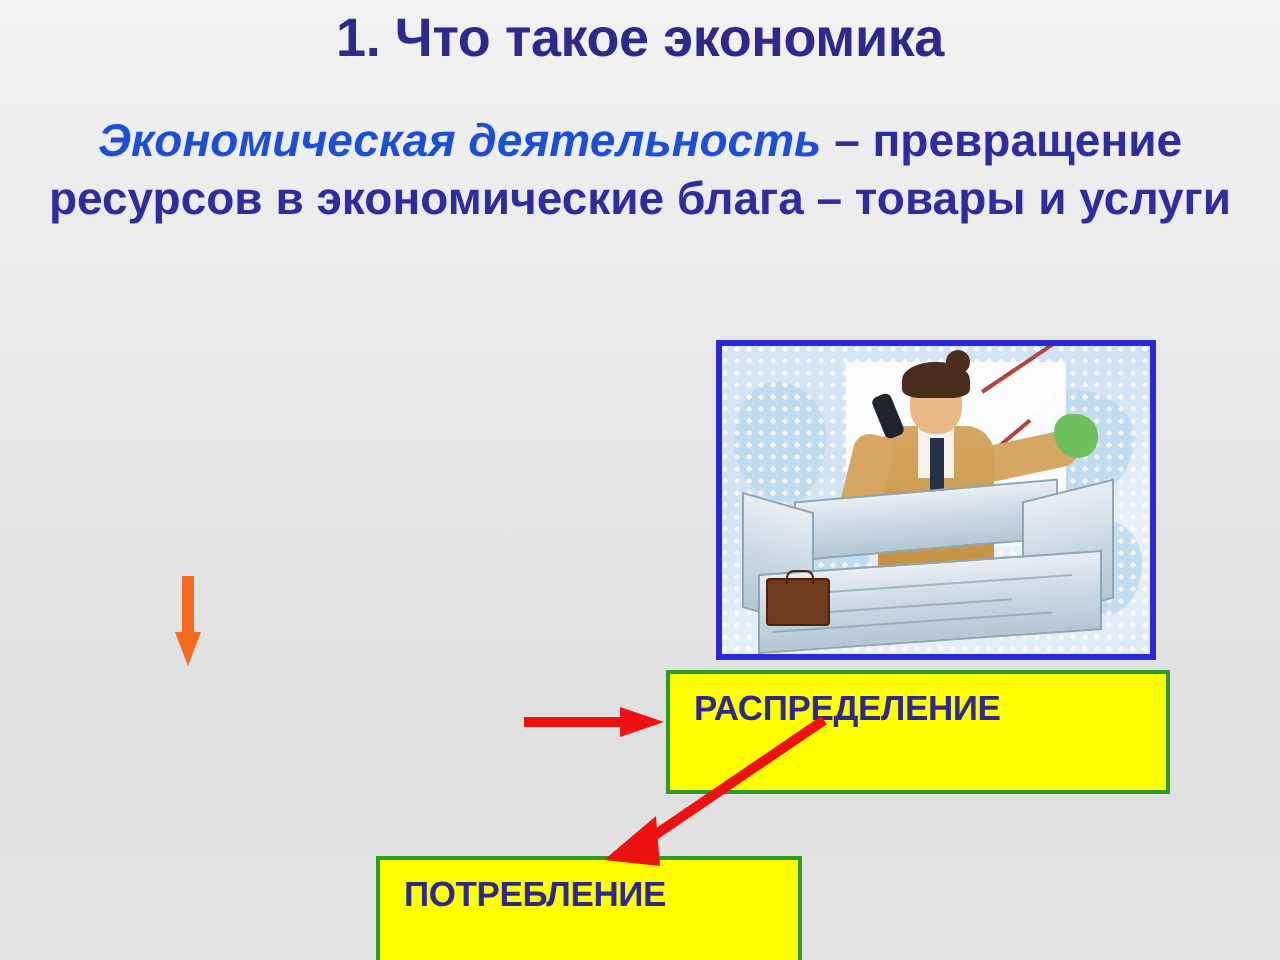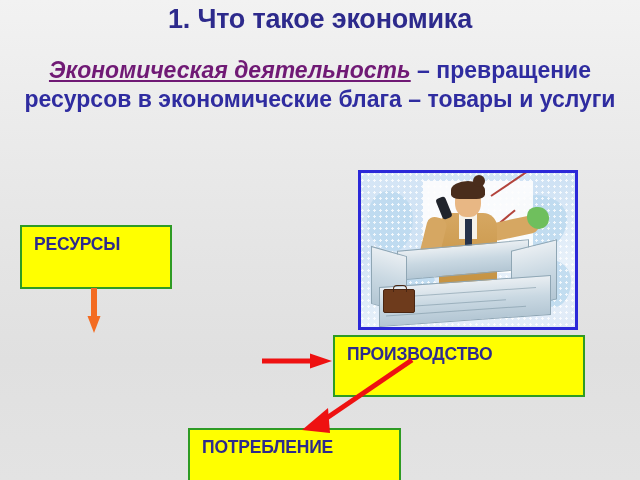--- a/index.html
+++ b/index.html
@@ -41,23 +41,22 @@
     left: 18px;
     top: 56px;
     width: 604px;
     text-align: center;
     font-size: 23px;
     font-weight: bold;
     color: #2f2ca0;
     line-height: 29px;
   }
   #subtitle .hl {
-    color: #701a75;
+    color: #1d4ed8;
     font-style: italic;
-    text-decoration: underline;
   }
 
   
   #illus {
     position: absolute;
     left: 358px;
     top: 170px;
     width: 220px;
     height: 160px;
     border: 3px solid #2b28d8;
@@ -236,24 +235,23 @@
     <div class="note-box note-left"></div>
     <div class="note-box note-right"></div>
     <div class="note-box note-front">
       <div class="note-line" style="left:6px; top:10px; width:150px;"></div>
       <div class="note-line" style="left:6px; top:20px; width:120px;"></div>
       <div class="note-line" style="left:6px; top:28px; width:140px;"></div>
     </div>
     <div class="briefcase"></div>
   </div>
 
-  <div id="box-resources" class="fbox">РЕСУРСЫ</div>
-
-
-  <div id="box-distribution" class="fbox">ПРОИЗВОДСТВО</div>
+
+
+  <div id="box-distribution" class="fbox">РАСПРЕДЕЛЕНИЕ</div>
 
   <div id="box-consumption" class="fbox">ПОТРЕБЛЕНИЕ</div>
 
   <svg id="arrow-down" viewBox="0 0 14 46">
     <path d="M7 0 L7 30" stroke="#f36b21" stroke-width="6" fill="none"></path>
     <path d="M0.5 28 L13.5 28 L7 45 Z" fill="#f36b21"></path>
   </svg>
 
   <svg id="arrow-right" viewBox="0 0 72 22">
     <path d="M0 11 L50 11" stroke="#ee1111" stroke-width="5" fill="none"></path>

